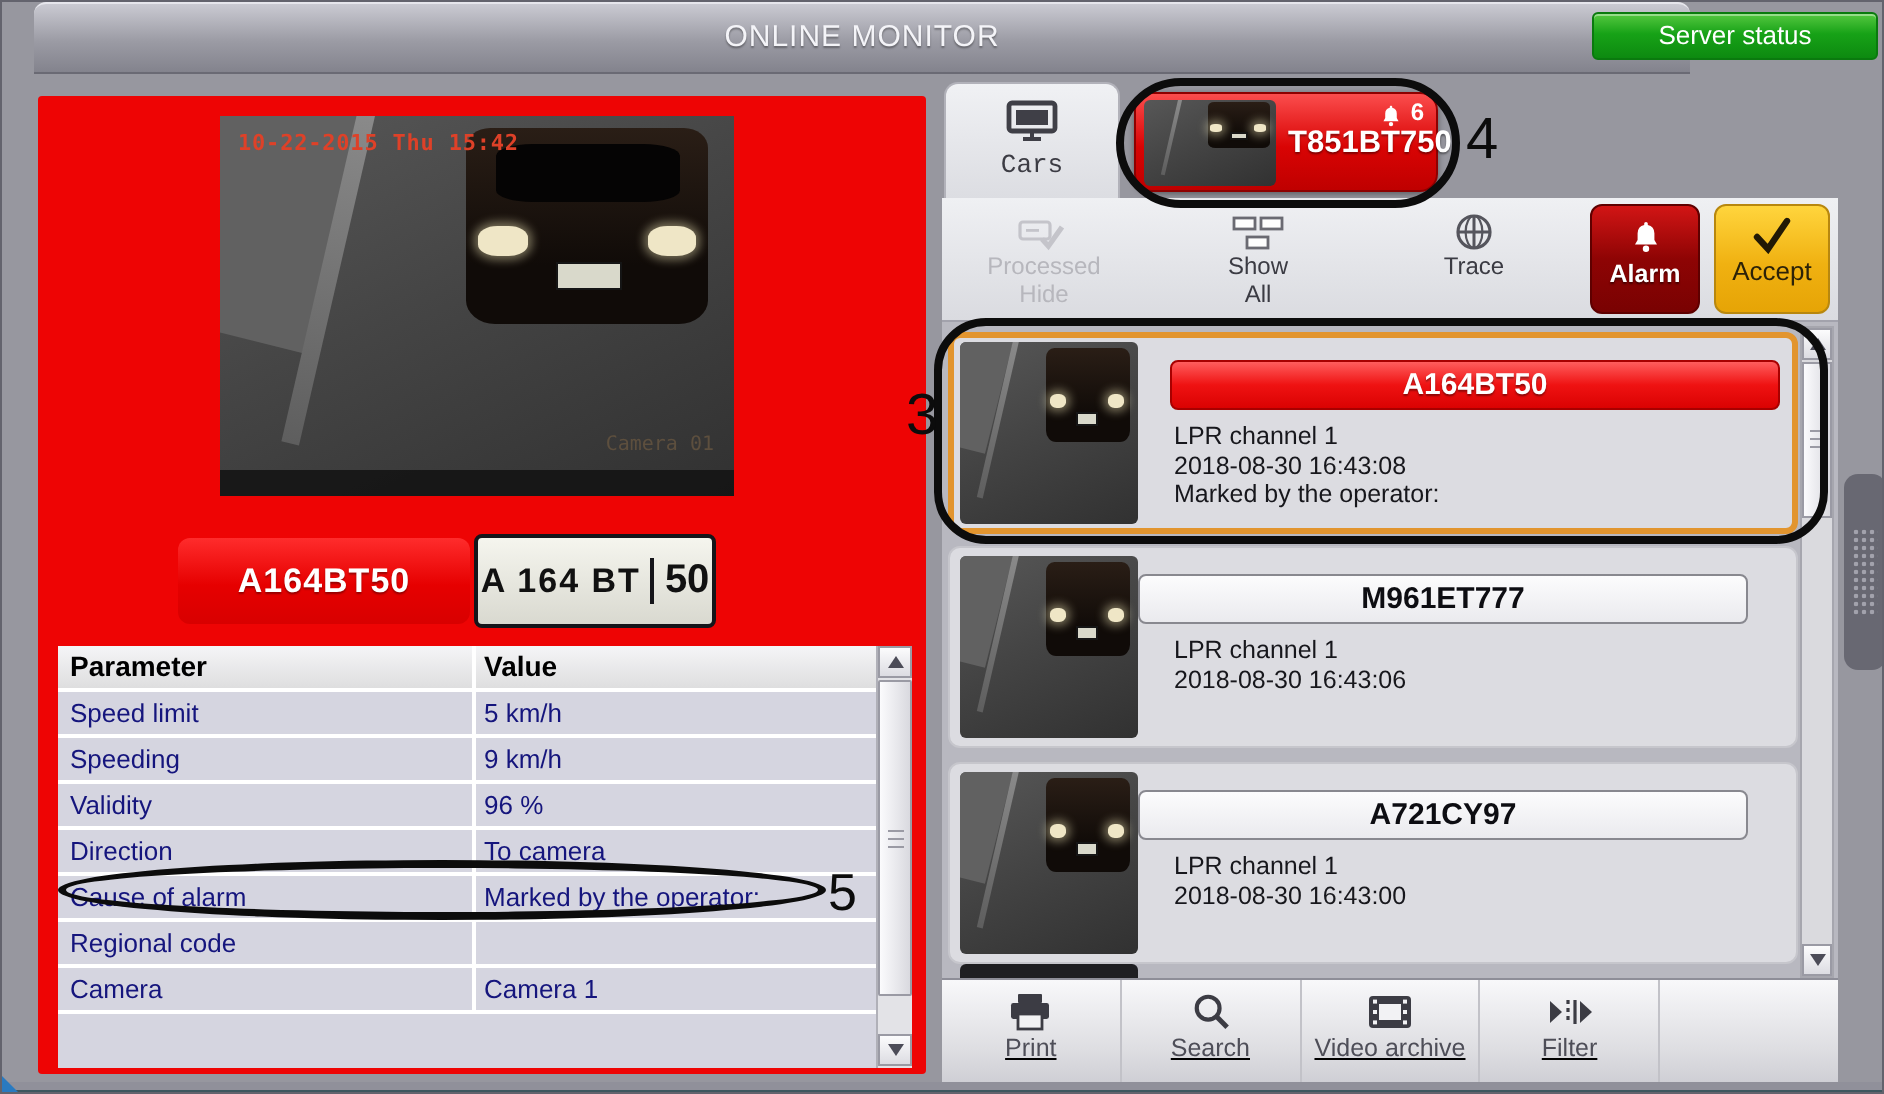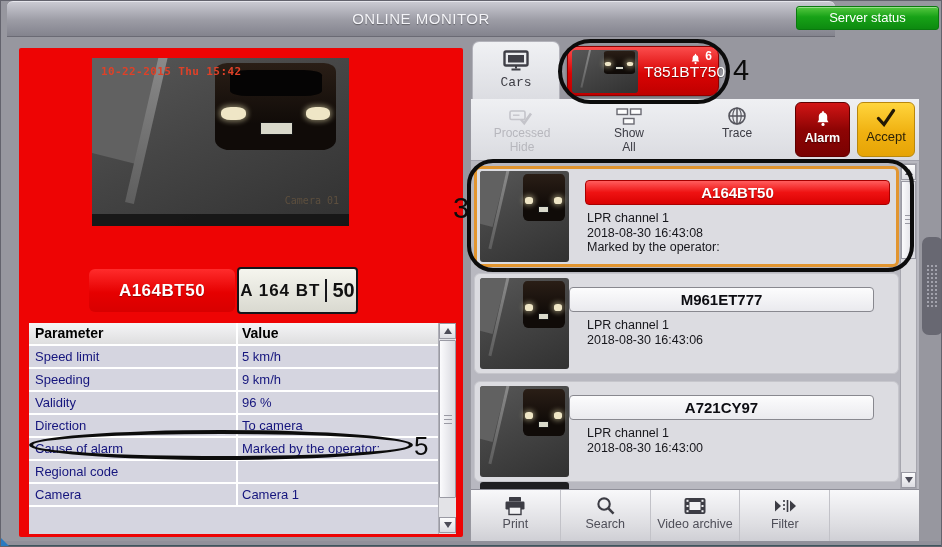--- a/index.html
+++ b/index.html
@@ -3,21 +3,21 @@
 <meta charset="utf-8">
 <style>
   html,body{margin:0;padding:0;background:#fff;}
   *{box-sizing:border-box;}
   #app{position:relative;width:942px;height:547px;background:#97979f;
        font-family:"Liberation Sans","DejaVu Sans",sans-serif;overflow:hidden;
        border:1px solid #63636d;}
   .abs{position:absolute;}
 
   
-  .titlebar{left:6px;top:0;width:828px;height:36px;
+  .titlebar{left:16px;top:0;width:828px;height:36px;
     background:linear-gradient(#cacad2,#9b9ba4 55%,#83838d);
     border-bottom:1px solid #6a6a74;border-radius:6px 6px 0 0;
     border-top:1px solid #e6e6ec;}
   .title{width:100%;text-align:center;line-height:34px;color:#f4f4f8;font-size:15px;
     letter-spacing:.5px;text-shadow:0 1px 1px rgba(0,0,0,.35);}
   .server-btn{left:795px;top:5px;width:143px;height:24px;border-radius:3px;
     background:linear-gradient(#55c840,#17a217 45%,#0d8a10);
     border:1px solid #0a7a0e;color:#fff;font-size:13px;text-align:center;line-height:22px;
     box-shadow:inset 0 1px 0 rgba(255,255,255,.4);cursor:pointer;}
 
@@ -30,21 +30,21 @@
   .scene .curb{position:absolute;left:20%;top:-8%;width:3.5%;height:95%;background:linear-gradient(#8d8d8d,#5e5e5e);transform:rotate(13deg);}
   .scene .car{position:absolute;right:5%;top:3%;width:47%;height:52%;
     background:linear-gradient(#2a1e16,#100b08 70%);border-radius:10% 10% 12% 12%;}
   .scene .car .shield{position:absolute;left:12%;top:8%;width:76%;height:30%;background:#050404;border-radius:20%;}
   .scene .car .hl{position:absolute;top:50%;width:20%;height:15%;background:#efe6c6;border-radius:40%;
     box-shadow:0 0 5px 2px rgba(240,230,185,.45);}
   .scene .car .hl-l{left:5%;} .scene .car .hl-r{right:5%;}
   .scene .car .cplate{position:absolute;left:37%;top:68%;width:27%;height:14%;background:#d9d9cb;border:1px solid #151515;}
   .scene .band{position:absolute;left:0;right:0;bottom:0;height:7%;background:#141414;opacity:.9;}
 
-  .cam-main{left:91px;top:57px;width:257px;height:168px;}
+  .cam-main{left:109px;top:57px;width:257px;height:190px;}
   .cam-ts{position:absolute;left:9px;top:7px;color:#de4128;font:bold 11px "DejaVu Sans Mono",monospace;letter-spacing:.4px;}
   .cam-label{position:absolute;right:10px;bottom:20px;color:#5d4f3e;font:10px "DejaVu Sans Mono",monospace;}
 
   .plate-text{left:88px;top:268px;width:146px;height:43px;border-radius:6px;
     background:linear-gradient(#ff2c2c,#e60000 55%,#d80000);
     color:#fff;font-weight:bold;font-size:17px;text-align:center;line-height:43px;letter-spacing:.5px;
     text-shadow:0 1px 1px rgba(0,0,0,.35);}
   .plate-img{left:236px;top:266px;width:121px;height:47px;background:linear-gradient(#f5f5ee,#d9d9d0);
     border:2px solid #15151a;border-radius:4px;display:flex;align-items:center;justify-content:center;}
   .plate-img .ptxt{color:#111;font-weight:bold;font-size:17px;letter-spacing:1px;}
@@ -78,21 +78,21 @@
   .cars-tab .tlabel{font-size:13px;color:#3c3c44;}
 
   .toolbar{left:470px;top:98px;width:448px;height:62px;
     background:linear-gradient(#eff0f3,#dadbe0);border-bottom:1px solid #a2a2ac;z-index:1;}
 
   .alarm-tab{left:566px;top:45px;width:152px;height:50px;border-radius:9px;
     background:linear-gradient(#fb4d4d,#d90404 55%,#bf0000);border:1px solid #8e0000;
     box-shadow:0 1px 3px rgba(0,0,0,.4);z-index:3;cursor:pointer;}
   .alarm-tab .scene{left:4px;top:3px;width:66px;height:43px;border-radius:3px;}
   .alarm-tab .alabel{position:absolute;left:76px;top:0;height:100%;line-height:50px;
-    color:#fff;font-weight:normal;font-size:15.5px;text-shadow:0 1px 1px rgba(0,0,0,.4);}
+    color:#fff;font-weight:bold;font-size:15.5px;text-shadow:0 1px 1px rgba(0,0,0,.4);}
   .alarm-tab .bellwrap{position:absolute;right:17px;top:4px;width:11px;height:12px;color:#fff;}
   .alarm-tab .badge{position:absolute;right:6px;top:2px;color:#fff;font-weight:bold;font-size:12px;}
 
   .tb-item{position:absolute;top:98px;height:62px;width:84px;display:flex;flex-direction:column;align-items:center;cursor:pointer;z-index:2;}
   .tb-item .ticon{margin-top:6px;height:22px;display:flex;align-items:center;}
   .tb-item .tl{font-size:12px;line-height:13.5px;color:#3b3b43;}
   .tb-disabled .tl{color:#b7b7bd;} .tb-disabled .ticon{color:#c4c4ca;}
   .tb-enabled .ticon{color:#55555d;}
 
   .alarm-btn{left:794px;top:101px;width:55px;height:55px;border-radius:6px;
@@ -126,21 +126,21 @@
   .lscroll{left:899px;top:162px;width:17px;height:326px;background:#dadade;border:1px solid #a6a6ae;}
   .lscroll .thumb{position:absolute;left:0;top:17px;width:15px;height:78px;
     background:linear-gradient(90deg,#fbfbfd,#d9d9df);border:1px solid #9a9aa4;}
 
   .drag-handle{left:921px;top:236px;width:21px;height:98px;background:#686872;border-radius:7px;cursor:grab;}
   .drag-handle .dots{position:absolute;left:4px;top:27px;width:13px;height:44px;
     background-image:radial-gradient(#a2a2ac 1px,transparent 1.3px);background-size:4px 4px;}
 
   
   .bt-bar{left:470px;top:488px;width:448px;height:52px;display:flex;
-    background:linear-gradient(#f8f8fa,#dddde1 70%,#cfcfd5);border-top:1px solid #8e8e98;}
+    background:linear-gradient(#f8f8fa,#dddde1 70%,#cfcfd5);border-top:1px solid #8e8e98;text-decoration:underline;}
   .bt-cell{flex:1;border-right:1px solid #c2c2c8;display:flex;flex-direction:column;align-items:center;cursor:pointer;}
   .bt-cell:last-child{border-right:none;margin-top:46px;}
   .bt-icon{margin-top:5px;height:21px;color:#3c3c44;display:flex;align-items:center;}
   .bt-label{font-size:12.5px;color:#4e4e58;margin-top:1px;}
 
   
   .callout{border:4px solid #0c0c0c;background:transparent;pointer-events:none;z-index:10;}
   .co-3{left:466px;top:158px;width:447px;height:113px;border-radius:26px;}
   .co-4{left:557px;top:38px;width:172px;height:65px;border-radius:33px;}
   .co-5{left:28px;top:429px;width:384px;height:30px;border-radius:50%;}

